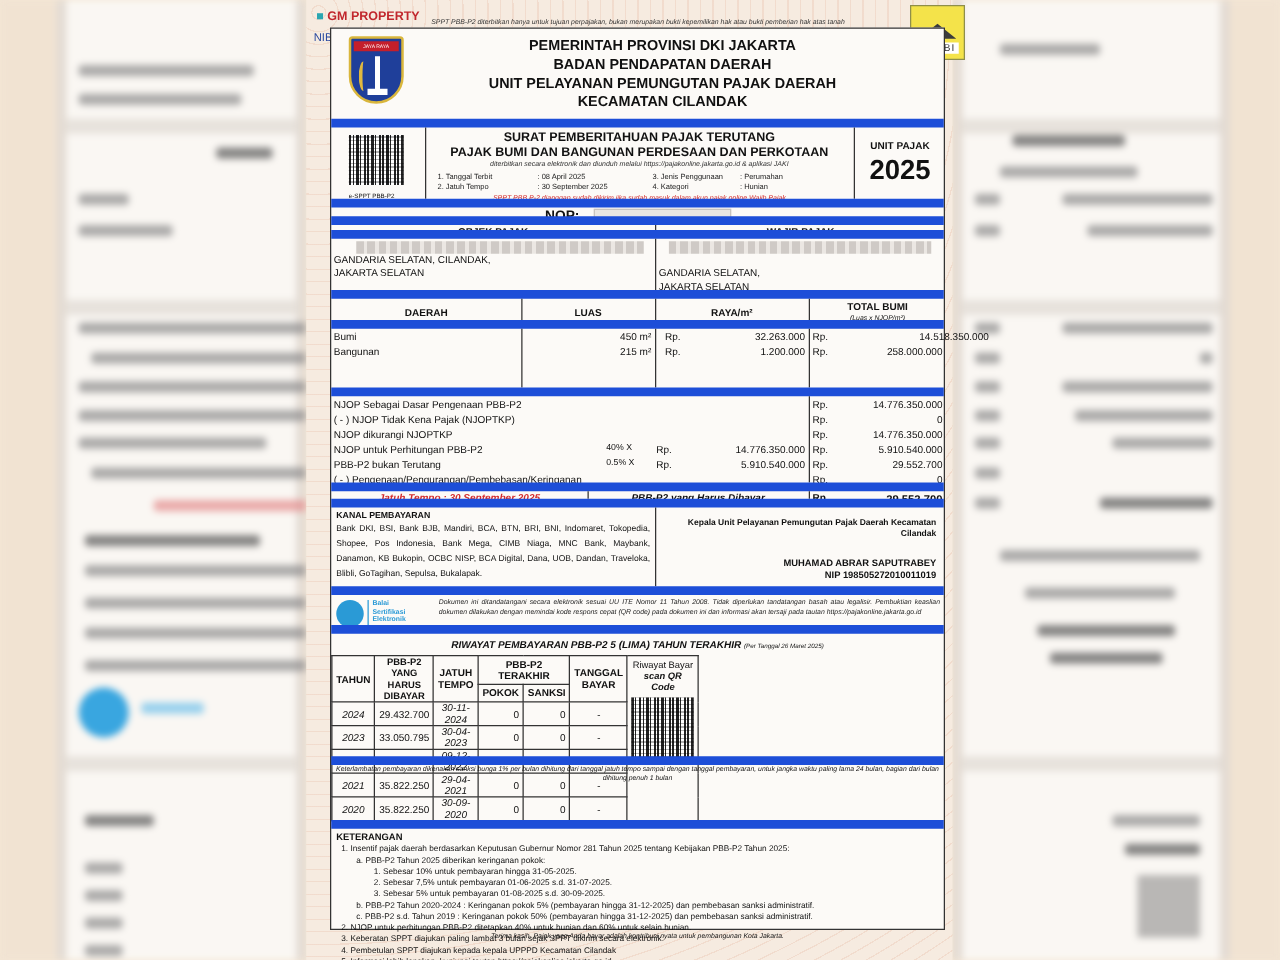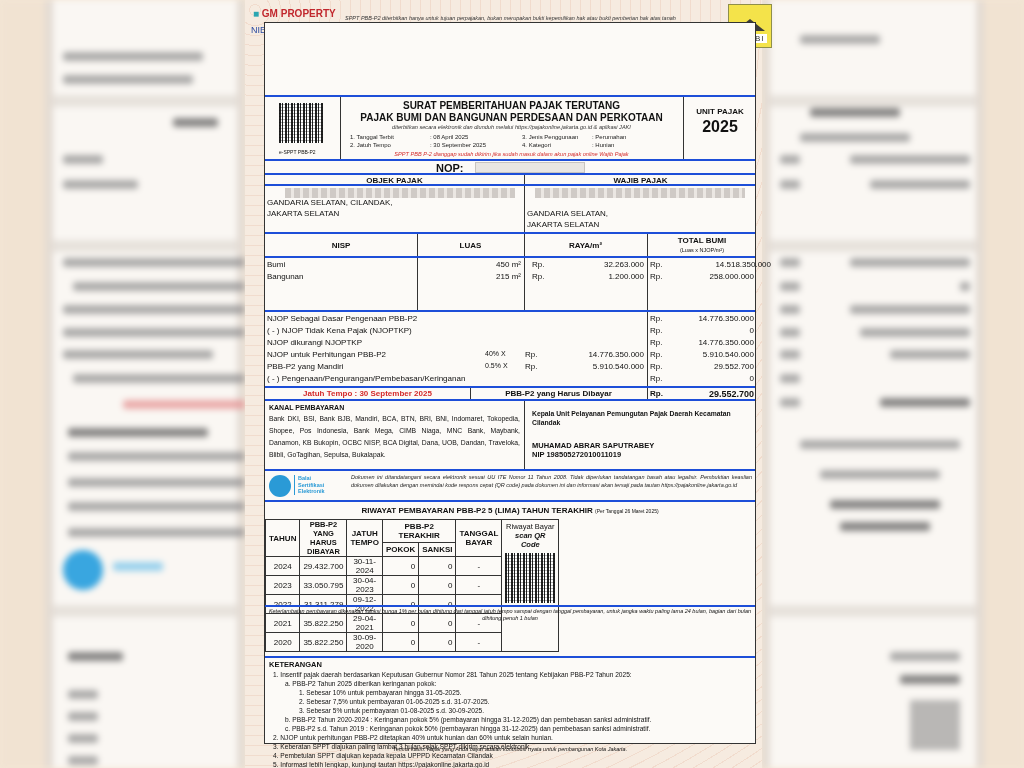--- a/index.html
+++ b/index.html
@@ -62,41 +62,41 @@
     position: absolute; left: 14px; top: 6px; width: 44px; height: 54px;
     background: #1f3f9a; border: 2px solid #d9b63c;
     border-radius: 3px 3px 22px 22px;
   }
   .crest .band { position: absolute; top: 2px; left: 2px; right: 2px; height: 8px; background: #c41f2b; font-size: 4px; color: #fff; text-align: center; line-height: 8px; }
   .crest .monas { position: absolute; left: 19px; top: 14px; width: 4px; height: 28px; background: #fff; }
   .crest .base { position: absolute; left: 13px; top: 40px; width: 16px; height: 5px; background: #fff; }
   .crest .leaf { position: absolute; left: 6px; top: 18px; width: 8px; height: 24px; border-left: 3px solid #e1b93f; border-radius: 50%; }
   .hdr-lines { position: absolute; left: 60px; right: 20px; top: 7px; font-weight: bold; font-size: 11.5px; line-height: 15px; }
 
-  .row { position: absolute; left: 0; width: 100%; border-top: 2px solid #1d4ed8; }
+  .row { position: absolute; left: 0; width: 100%; border-top: 7px solid #1d4ed8; }
   .cell { position: absolute; top: 0; bottom: 0; }
   .vline { position: absolute; top: 0; bottom: 0; border-left: 1px solid #333; }
 
   .sppt-title { font-weight: bold; font-size: 10px; text-align: center; line-height: 12px; }
   .small-italic { font-size: 5.6px; font-style: italic; text-align: center; color:#333; }
   .info { font-size: 6px; color: #222; }
   .red { color: #d42a2a; }
   .bold { font-weight: bold; }
   .qr {
     background:
       repeating-linear-gradient(90deg, #222 0 2px, #fff 2px 3px, #222 3px 4px, #fff 4px 6px),
       repeating-linear-gradient(0deg, #fff 0 2px, rgba(0,0,0,.3) 2px 3px);
     background-blend-mode: multiply;
   }
   .tblh { font-size: 8px; font-weight: bold; text-align: center; }
   .t8 { font-size: 8px; }
   .t7 { font-size: 7px; }
   .t6 { font-size: 6px; }
   .r { text-align: right; }
-  .c { text-align: center; }
+  .c { text-align: center; font-style: italic; }
   .abs { position: absolute; white-space: nowrap; }
   .bsre { position: absolute; left: 4px; top: 4px; width: 22px; height: 22px; border-radius: 50%; background: #2a9ad6; }
   .bsre-txt { position: absolute; left: 29px; top: 4px; font-size: 5.5px; line-height: 6.5px; color: #2a9ad6; font-weight: bold; border-left: 1px solid #2a9ad6; padding-left: 3px; }
   .hist td, .hist th { border: 1px solid #333; font-size: 8px; padding: 0 3px; height: 11px; }
   .hist { border-collapse: collapse; position: absolute; left: 0; top: 0; }
   .hist th { font-weight: bold; text-align: center; }
   .ket { font-size: 6.6px; line-height: 9px; color:#111; }
 </style>
 </head>
 <body>
@@ -172,20 +172,34 @@
   <div class="gm-logo"><span class="g">■</span> <span>GM PROPERTY</span></div>
   <div class="gm-nib">NIB 8120218022442</div>
   <div class="topnote">SPPT PBB-P2 diterbitkan hanya untuk tujuan perpajakan, bukan merupakan bukti kepemilikan hak atau bukti pemberian hak atas tanah</div>
   <div class="arebi">
     <div class="roof"></div>
     <div class="txt">AREBI</div>
   </div>
 
   <div class="sheet">
 
+    <div class="hdr">
+      <div class="crest">
+        <div class="band">JAYA RAYA</div>
+        <div class="leaf"></div>
+        <div class="monas"></div>
+        <div class="base"></div>
+      </div>
+      <div class="hdr-lines">
+        <div>PEMERINTAH PROVINSI DKI JAKARTA</div>
+        <div>BADAN PENDAPATAN DAERAH</div>
+        <div>UNIT PELAYANAN PEMUNGUTAN PAJAK DAERAH</div>
+        <div>KECAMATAN CILANDAK</div>
+      </div>
+    </div>
 
     <div class="row" style="top:72px;height:64px;">
       <div class="cell" style="left:0;width:75px;">
         <div class="qr" style="position:absolute;left:14px;top:6px;width:44px;height:40px;"></div>
         <div class="abs t6" style="left:14px;top:52px;font-size:5px;">e-SPPT PBB-P2</div>
       </div>
       <div class="vline" style="left:75px"></div>
       <div class="cell" style="left:75px;width:343px;">
         <div class="sppt-title" style="margin-top:3px">SURAT PEMBERITAHUAN PAJAK TERUTANG</div>
         <div class="sppt-title">PAJAK BUMI DAN BANGUNAN PERDESAAN DAN PERKOTAAN</div>
@@ -196,21 +210,21 @@
         <div class="abs info" style="left:90px;top:45px">: 30 September 2025</div>
         <div class="abs info" style="left:182px;top:37px">3. Jenis Penggunaan</div>
         <div class="abs info" style="left:252px;top:37px">: Perumahan</div>
         <div class="abs info" style="left:182px;top:45px">4. Kategori</div>
         <div class="abs info" style="left:252px;top:45px">: Hunian</div>
         <div class="abs red" style="left:0;right:0;top:54px;text-align:center;font-size:5.6px;font-style:italic">SPPT PBB P-2 dianggap sudah dikirim jika sudah masuk dalam akun pajak online Wajib Pajak</div>
       </div>
       <div class="vline" style="left:418px"></div>
       <div class="cell" style="left:418px;width:74px;text-align:center;">
         <div class="bold" style="font-size:8px;margin-top:10px">UNIT PAJAK</div>
-        <div class="bold" style="font-size:16px;margin-top:2px">2025</div>
+        <div class="bold" style="font-size:22px;margin-top:2px">2025</div>
       </div>
     </div>
 
     <div class="row" style="top:136px;height:14px;">
       <div class="abs bold" style="left:171px;top:1px;font-size:11px">NOP:</div>
       <div class="abs" style="left:210px;top:1px;width:110px;height:11px;background:#e9e6e2;border:1px solid #c8c4bf"></div>
     </div>
 
     <div class="row" style="top:150px;height:11px;">
       <div class="abs tblh" style="left:0;width:259px;top:1px">OBJEK PAJAK</div>
@@ -222,41 +236,41 @@
       <div class="abs" style="left:20px;top:2px;width:230px;height:10px;background:repeating-linear-gradient(90deg,#cfcac6 0 6px,#ebe7e3 6px 9px)"></div>
       <div class="abs" style="left:270px;top:2px;width:210px;height:10px;background:repeating-linear-gradient(90deg,#cfcac6 0 6px,#ebe7e3 6px 9px)"></div>
       <div class="abs t8" style="left:2px;top:12px">GANDARIA SELATAN, CILANDAK,</div>
       <div class="abs t8" style="left:2px;top:23px">JAKARTA SELATAN</div>
       <div class="vline" style="left:259px"></div>
       <div class="abs t8" style="left:262px;top:23px">GANDARIA SELATAN,</div>
       <div class="abs t8" style="left:262px;top:34px">JAKARTA SELATAN</div>
     </div>
 
     <div class="row" style="top:209px;height:24px;">
-      <div class="abs tblh" style="left:0;width:152px;top:7px">NISP</div>
+      <div class="abs tblh" style="left:0;width:152px;top:7px">DAERAH</div>
       <div class="vline" style="left:152px"></div>
       <div class="abs tblh" style="left:152px;width:107px;top:7px">LUAS</div>
       <div class="vline" style="left:259px"></div>
       <div class="abs tblh" style="left:259px;width:123px;top:7px">RAYA/m²</div>
       <div class="vline" style="left:382px"></div>
       <div class="abs tblh" style="left:382px;width:110px;top:2px">TOTAL BUMI</div>
       <div class="abs c" style="left:382px;width:110px;top:13px;font-size:5.5px">(Luas x NJOP/m²)</div>
     </div>
 
     <div class="row" style="top:233px;height:54px;">
       <div class="vline" style="left:152px"></div>
       <div class="vline" style="left:259px"></div>
       <div class="vline" style="left:382px"></div>
       <div>
         <div class="abs t8" style="left:2px;top:2px">Bumi</div>
         <div class="abs t8 r" style="left:152px;width:104px;top:2px">450 m²</div>
         <div class="abs t8" style="left:267px;top:2px">Rp.</div>
         <div class="abs t8 r" style="left:259px;width:120px;top:2px">32.263.000</div>
         <div class="abs t8" style="left:385px;top:2px">Rp.</div>
-        <div class="abs t8 r" style="left:382px;width:124px;top:2px">14.518.350.000</div>
+        <div class="abs t8 r" style="left:402px;width:124px;top:2px">14.518.350.000</div>
       </div>
       <div>
         <div class="abs t8" style="left:2px;top:14px">Bangunan</div>
         <div class="abs t8 r" style="left:152px;width:104px;top:14px">215 m²</div>
         <div class="abs t8" style="left:267px;top:14px">Rp.</div>
         <div class="abs t8 r" style="left:259px;width:120px;top:14px">1.200.000</div>
         <div class="abs t8" style="left:385px;top:14px">Rp.</div>
         <div class="abs t8 r" style="left:382px;width:107px;top:14px">258.000.000</div>
       </div>
     </div>
@@ -280,21 +294,21 @@
       </div>
       <div>
         <div class="abs t8" style="left:2px;top:38px">NJOP untuk Perhitungan PBB-P2</div>
         <div class="abs t7" style="left:220px;top:38px">40% X</div>
         <div class="abs t8" style="left:260px;top:38px">Rp.</div>
         <div class="abs t8 r" style="left:259px;width:120px;top:38px">14.776.350.000</div>
         <div class="abs t8" style="left:385px;top:38px">Rp.</div>
         <div class="abs t8 r" style="left:382px;width:107px;top:38px">5.910.540.000</div>
       </div>
       <div>
-        <div class="abs t8" style="left:2px;top:50px">PBB-P2 yang Mandiri</div>
+        <div class="abs t8" style="left:2px;top:50px">PBB-P2 bukan Terutang</div>
         <div class="abs t7" style="left:220px;top:50px">0.5% X</div>
         <div class="abs t8" style="left:260px;top:50px">Rp.</div>
         <div class="abs t8 r" style="left:259px;width:120px;top:50px">5.910.540.000</div>
         <div class="abs t8" style="left:385px;top:50px">Rp.</div>
         <div class="abs t8 r" style="left:382px;width:107px;top:50px">29.552.700</div>
       </div>
       <div>
         <div class="abs t8" style="left:2px;top:62px">( - ) Pengenaan/Pengurangan/Pembebasan/Keringanan</div>
         <div class="abs t8" style="left:385px;top:62px">Rp.</div>
         <div class="abs t8 r" style="left:382px;width:107px;top:62px">0</div>
@@ -309,21 +323,21 @@
       <div class="abs bold" style="left:385px;top:1px;font-size:8px">Rp.</div>
       <div class="abs bold r" style="left:382px;width:107px;top:1px;font-size:9px">29.552.700</div>
     </div>
 
     <div class="row" style="top:376px;height:70px;">
       <div class="cell" style="left:0;width:259px;padding:3px 4px;">
         <div class="bold" style="font-size:7px;margin-bottom:2px">KANAL PEMBAYARAN</div>
         <div style="font-size:6.8px;line-height:12px;text-align:justify">Bank DKI, BSI, Bank BJB, Mandiri, BCA, BTN, BRI, BNI, Indomaret, Tokopedia, Shopee, Pos Indonesia, Bank Mega, CIMB Niaga, MNC Bank, Maybank, Danamon, KB Bukopin, OCBC NISP, BCA Digital, Dana, UOB, Dandan, Traveloka, Blibli, GoTagihan, Sepulsa, Bukalapak.</div>
       </div>
       <div class="vline" style="left:259px"></div>
-      <div class="cell" style="left:259px;width:233px;text-align:left;padding:8px 8px 0;">
+      <div class="cell" style="left:259px;width:233px;text-align:right;padding:8px 8px 0;">
         <div class="bold" style="font-size:6.8px;line-height:9px">Kepala Unit Pelayanan Pemungutan Pajak Daerah Kecamatan Cilandak</div>
         <div class="bold" style="font-size:7.5px;margin-top:14px">MUHAMAD ABRAR SAPUTRABEY</div>
         <div class="bold" style="font-size:7.5px">NIP 198505272010011019</div>
       </div>
     </div>
 
     <div class="row" style="top:446px;height:31px;">
       <div class="bsre"></div>
       <div class="bsre-txt">
         <div>Balai</div>

